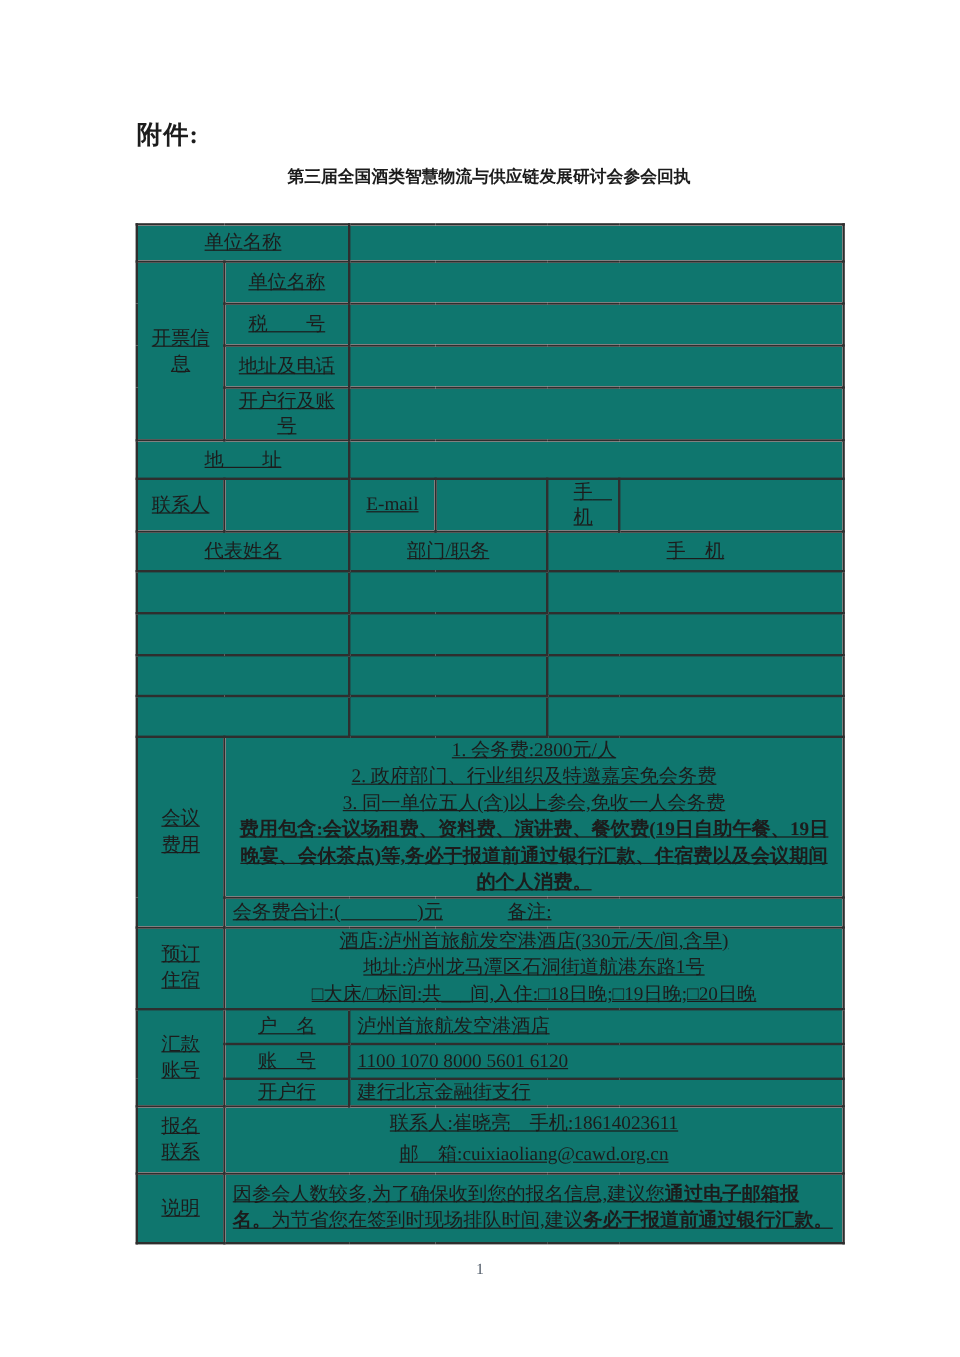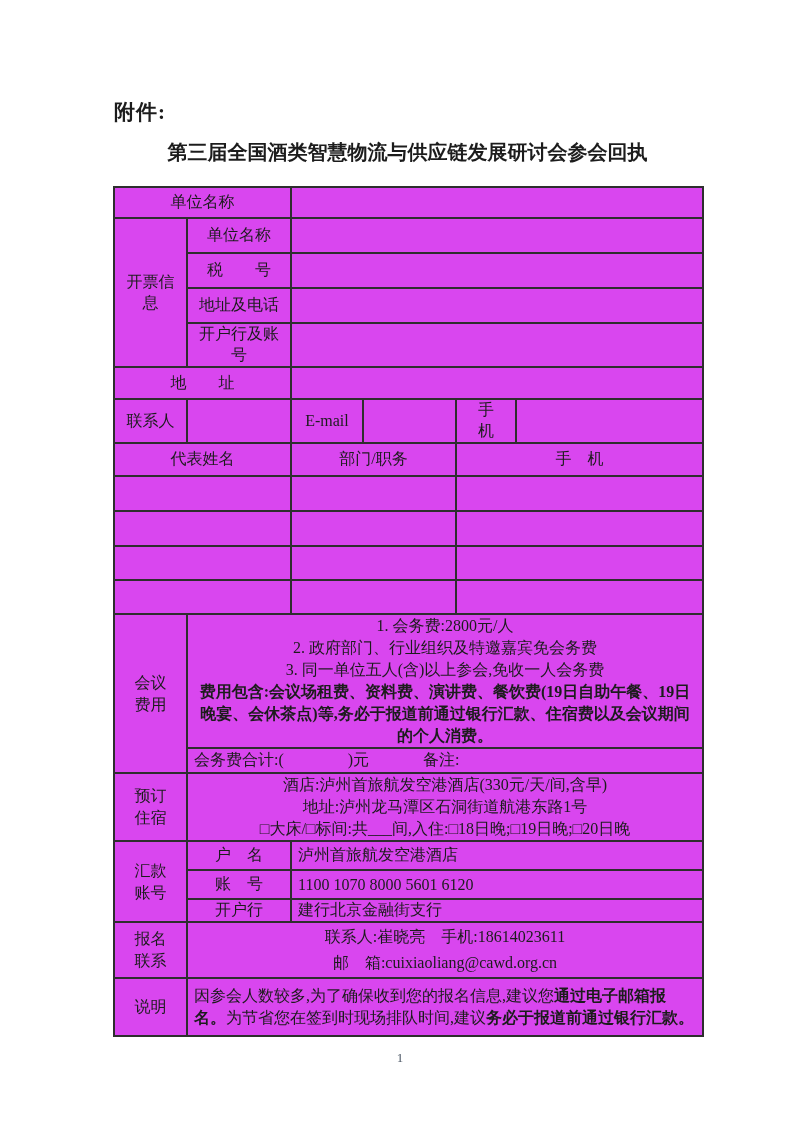--- a/index.html
+++ b/index.html
@@ -1,24 +1,24 @@
 <!DOCTYPE html>
 <html><head>
 <meta charset="utf-8">
 <style>
   html,body{margin:0;padding:0;background:#ffffff;}
   .page{position:relative;width:800px;height:1131px;background:#ffffff;
         font-family:"Liberation Serif","DejaVu Serif",serif;color:#1c1c1c;overflow:hidden;}
   .attachment{position:absolute;left:114px;top:98px;font-size:21px;font-weight:bold;letter-spacing:1px;text-align:center;}
   .doc-title{position:absolute;left:113px;top:139px;width:589px;text-align:center;
-             font-size:20px;font-weight:bold;}
+             font-size:14px;font-weight:bold;}
   table.form{position:absolute;left:113px;top:186px;width:589px;border-collapse:collapse;
              table-layout:fixed;}
   table.form td{border:2px solid #2e2e2e;font-size:16px;padding:0 6px;overflow:hidden;
-                vertical-align:middle;background:#d946ef;}
+                vertical-align:middle;background:#0f766e;text-decoration:underline;}
   td.lab{text-align:center;padding:0 2px;}
   td.fill{}
   .two-line{line-height:22px;}
   .content{padding:4px 8px 4px 9px;line-height:22px;}
   .content div{white-space:normal;text-align:center;}
   .bold{font-weight:bold;}
   .total-row span.remark{margin-left:54px;}
   .pagenum{position:absolute;left:0;top:1050px;width:800px;text-align:center;
            font-size:13px;color:#4d5866;}
 </style>

